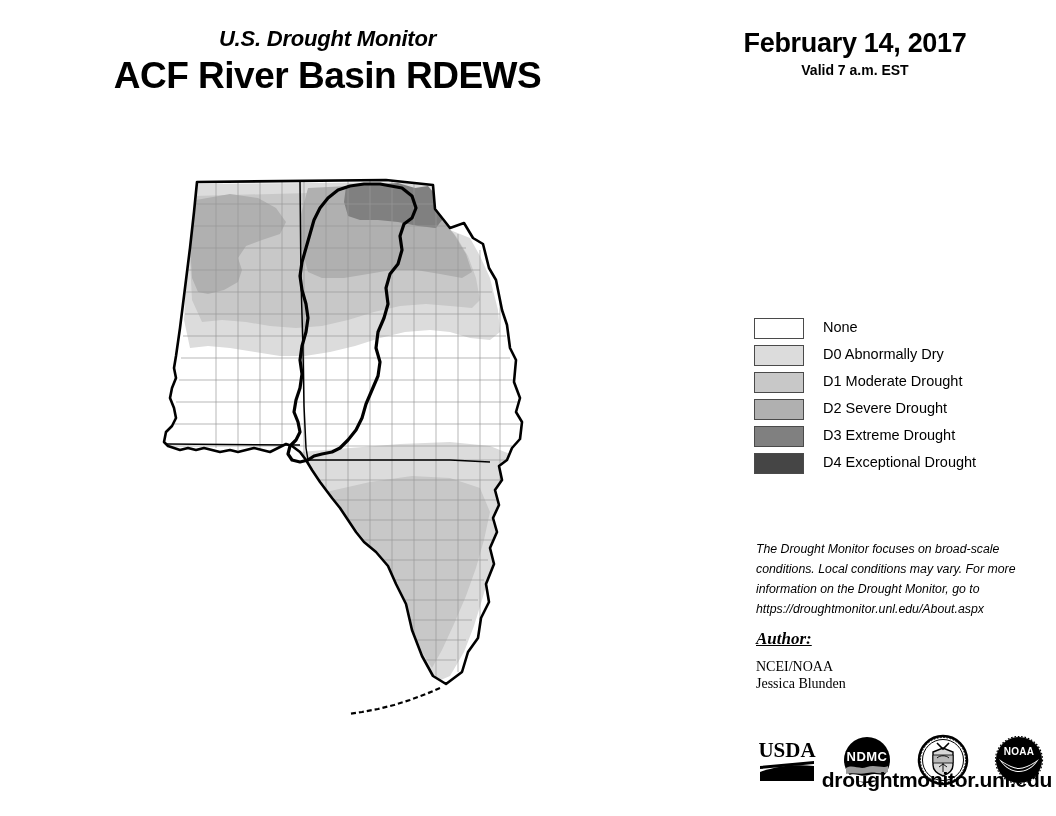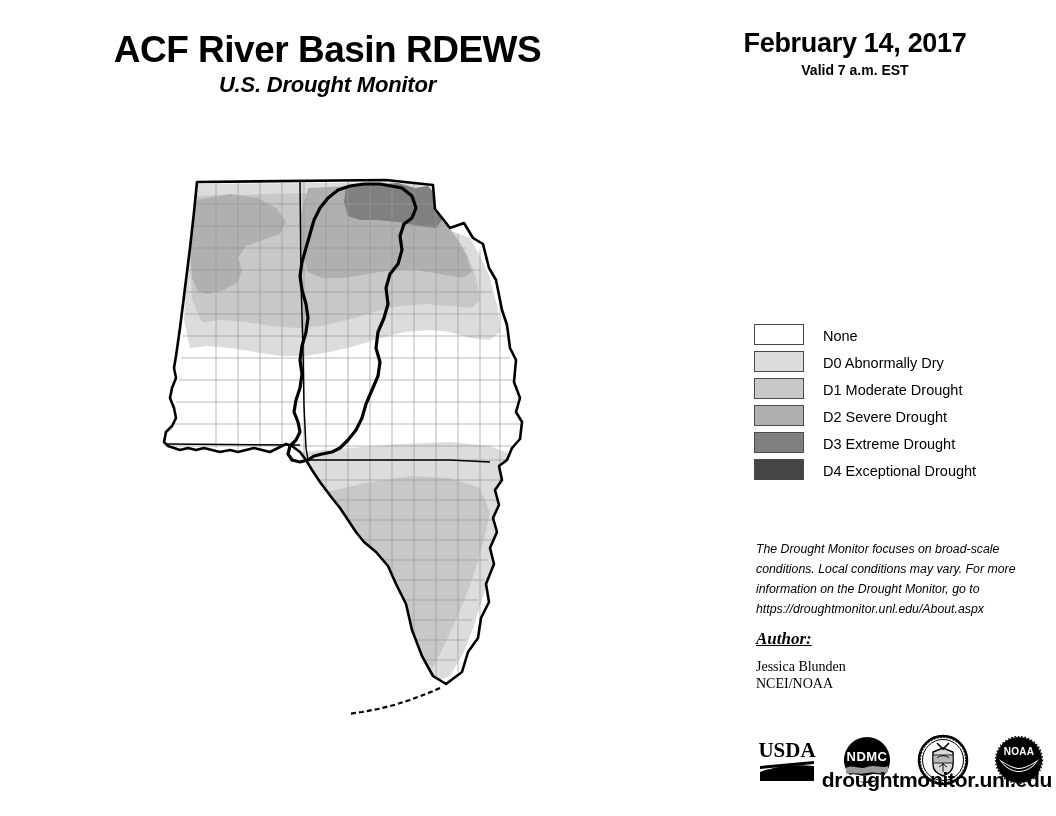--- a/index.html
+++ b/index.html
@@ -88,21 +88,21 @@
   #legend-heading {
     font-size: 17px;
     font-weight: bold;
     font-style: italic;
     text-decoration: underline;
     line-height: 22px;
     margin-bottom: 9px;
   }
   .legend-row {
     display: flex;
-    align-items: flex-end;
+    align-items: flex-start;
     height: 27px;
   }
   .legend-swatch {
     width: 50px;
     height: 21px;
     border: 1px solid #4a4a4a;
     box-sizing: border-box;
     flex: 0 0 auto;
   }
   .legend-label {
@@ -166,22 +166,22 @@
     text-align: right;
     font-size: 21px;
     font-weight: bold;
     letter-spacing: -0.3px;
   }
 </style>
 </head>
 <body>
 
 <div id="header-left">
+  <div id="title-sub">U.S. Drought Monitor</div>
   <div id="title-main">ACF River Basin RDEWS</div>
-  <div id="title-sub">U.S. Drought Monitor</div>
 </div>
 
 <div id="header-right">
   <div id="date-main">February 14, 2017</div>
   <div id="date-valid">Valid 7 a.m. EST</div>
 </div>
 
 <div id="map-panel">
 <svg id="map-svg" viewBox="0 0 480 620" xmlns="http://www.w3.org/2000/svg">
   <defs>
@@ -390,22 +390,22 @@
   <div class="legend-row">
     <div class="legend-swatch" style="background:#454545"></div>
     <div class="legend-label">D4 Exceptional Drought</div>
   </div>
 </div>
 
 <div id="disclaimer">The Drought Monitor focuses on broad-scale conditions. Local conditions may vary. For more information on the Drought Monitor, go to https://droughtmonitor.unl.edu/About.aspx</div>
 
 <div id="author-block">
   <div id="author-heading">Author:</div>
+  <div class="author-line">NCEI/NOAA</div>
   <div class="author-line">Jessica Blunden</div>
-  <div class="author-line">NCEI/NOAA</div>
 </div>
 
 <div id="logo-row">
 
   <svg class="logo" width="62" height="50" viewBox="0 0 62 50">
     <text x="31" y="22" text-anchor="middle" font-family="Liberation Serif, serif" font-size="21" font-weight="bold" fill="#000">USDA</text>
     <path d="M4,31 L58,26 L58,29 L4,34 Z" fill="#000"></path>
     <path d="M4,37 C20,31 40,29 58,31 L58,46 L4,46 Z" fill="#000"></path>
   </svg>
 

